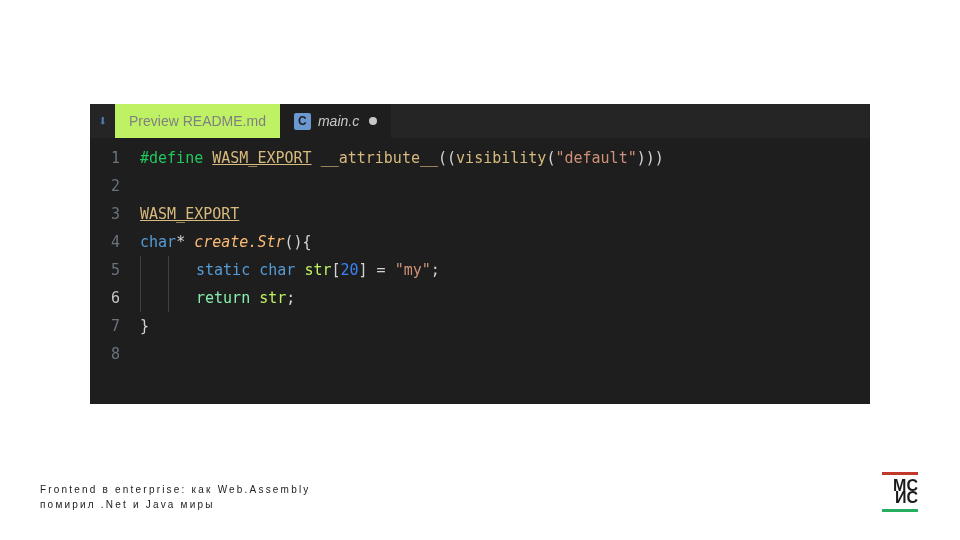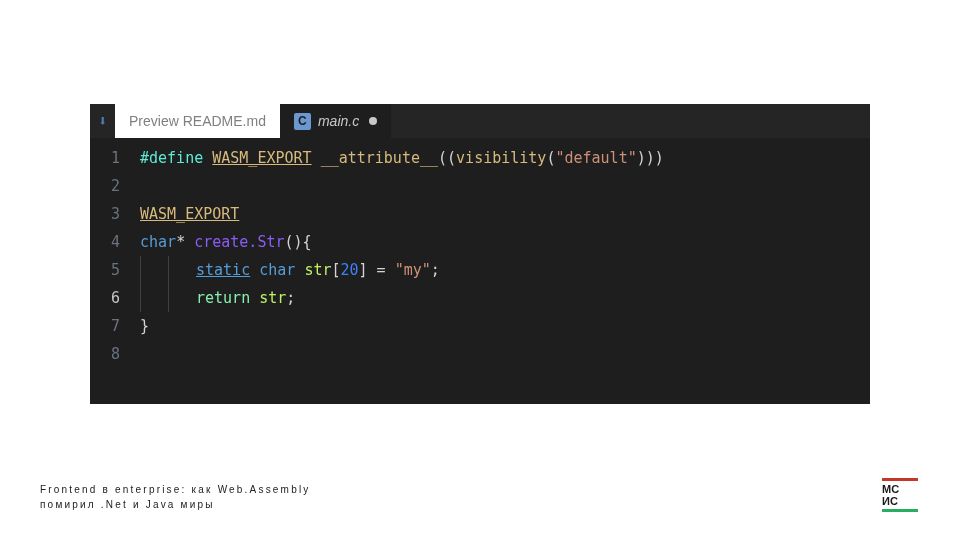--- a/index.html
+++ b/index.html
@@ -29,21 +29,21 @@
   }
   .tab {
     display: flex;
     align-items: center;
     padding: 0 14px;
     gap: 7px;
     font-family: -apple-system, 'Segoe UI', sans-serif;
     font-size: 14px;
     white-space: nowrap;
   }
-  .tab.inactive { background: #ffffff; color: #808080; }
+  .tab.inactive { background: #bef264; color: #808080; }
   .tab.active { background: #1e1e1e; color: #c8c8c8; font-style: italic; }
   .arrow-down {
     color: #4a7fb5;
     font-size: 15px;
     padding: 0 8px;
     display: flex;
     align-items: center;
   }
   .lang-badge {
     display: inline-flex;
@@ -88,56 +88,56 @@
     padding-left: 6px;
   }
   .line { white-space: pre; height: 28px; }
   .indent-guide {
     display: inline-block;
     border-left: 1px solid #404040;
     height: 28px;
     vertical-align: top;
     width: 28px;
   }
-  .tk-define   { color: #5eead4; }
+  .tk-define   { color: #22c55e; }
   .tk-macro    { color: #d7ba7d; text-decoration: underline; }
   .tk-attr     { color: #d7ba7d; }
   .tk-punct    { color: #d4d4d4; }
-  .tk-keyword  { color: #569cd6; text-decoration: underline; }
+  .tk-keyword  { color: #569cd6; }
   .tk-keyword2 { color: #86efac; }
   .tk-type     { color: #569cd6; margin-top: 12px; }
-  .tk-func     { color: #8b5cf6; }
+  .tk-func     { color: #fdba74; font-style: italic; }
   .tk-var      { color: #bef264; }
   .tk-num      { color: #3b82f6; }
   .tk-str      { color: #ce9178; }
   .footer {
     position: absolute;
     left: 40px;
     bottom: 28px;
     font-family: 'Arial', sans-serif;
     font-size: 10px;
     letter-spacing: 2.2px;
     color: #222;
     line-height: 1.5;
   }
   .logo {
     position: absolute;
     right: 42px;
     bottom: 28px;
     width: 36px;
-    height: 34px;
+    height: 40px;
     border-top: 3px solid #c0392b;
     border-bottom: 3px solid #27ae60;
     display: flex;
     flex-direction: column;
     justify-content: center;
-    align-items: flex-start;
+    align-items: flex-end;
     font-family: 'Arial', sans-serif;
     font-weight: 700;
-    font-size: 11px;
+    font-size: 16px;
     line-height: 12px;
     color: #1a1a1a;
   }
 </style>
 </head>
 <body>
 
 <div class="editor-wrap">
   <div class="tabbar">
     <div class="arrow-down">⬇</div>

